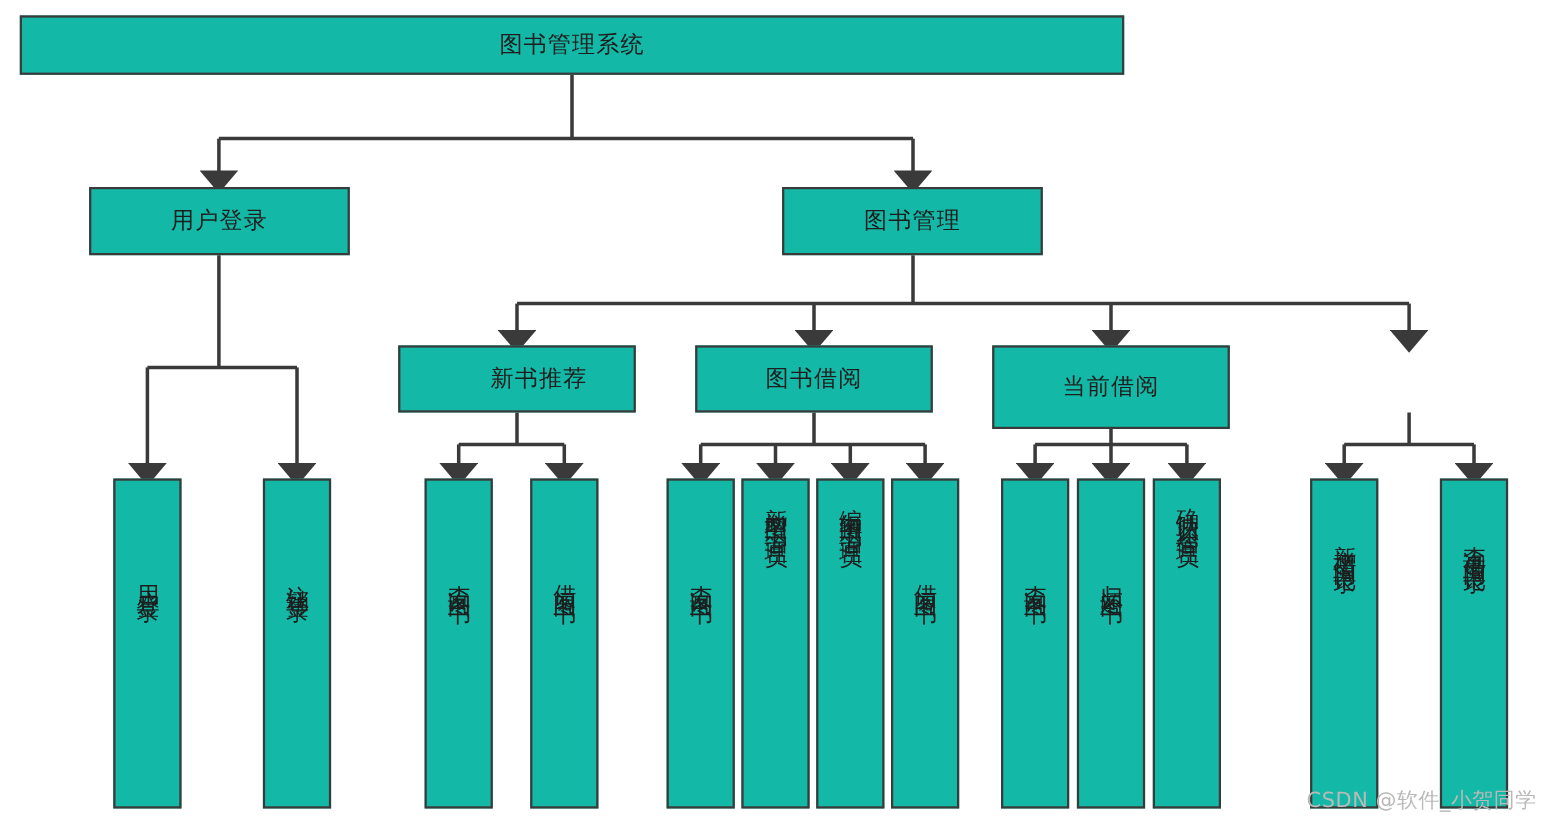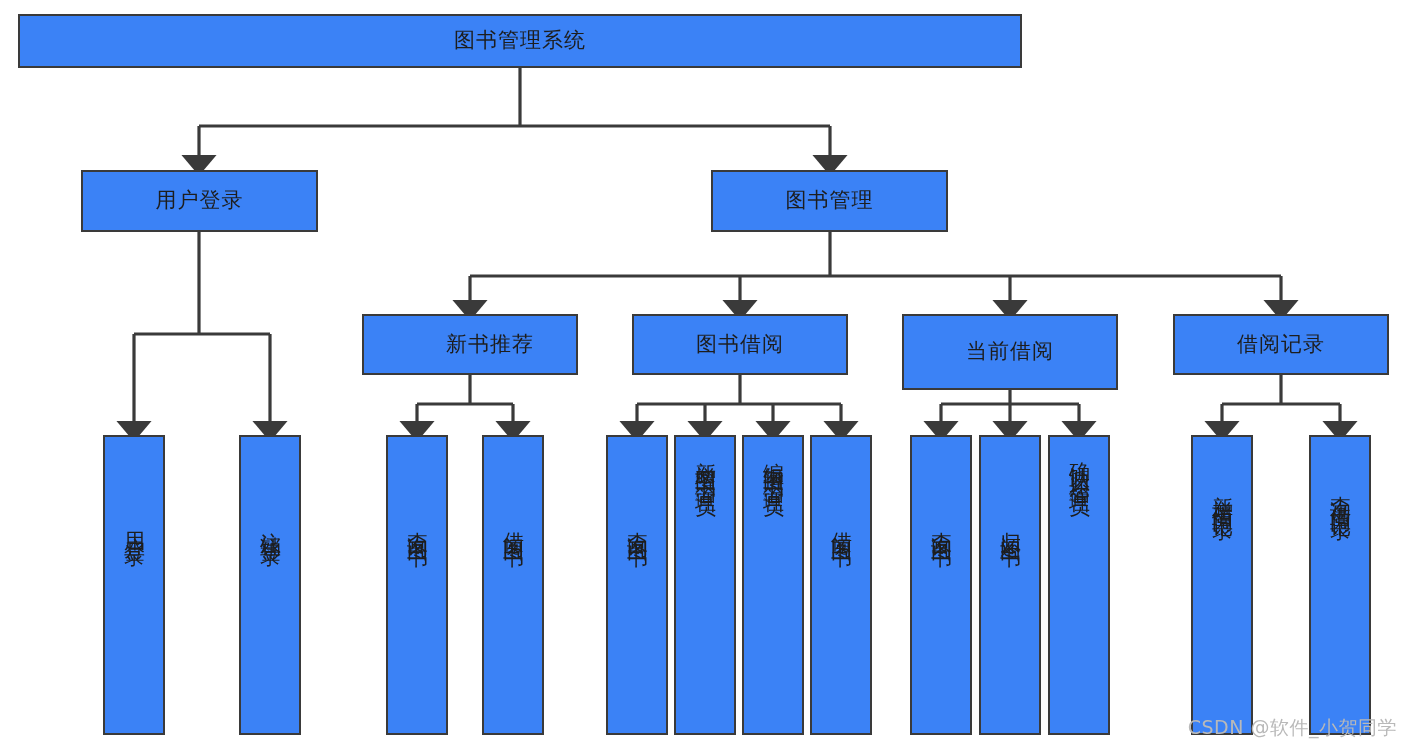--- a/index.html
+++ b/index.html
@@ -25,21 +25,21 @@
     left: 0;
     top: 0;
     width: 1405px;
     height: 747px;
     pointer-events: none;
   }
   .node {
     position: absolute;
     box-sizing: border-box;
     border: 2.5px solid #3a3a3a;
-    background: #3b82f6;
+    background: #14b8a6;
     display: flex;
     align-items: center;
     justify-content: center;
     color: #1d1d1d;
   }
   .node-h .node-label {
     font-size: 21px;
     line-height: 1.2;
     letter-spacing: 1px;
     white-space: nowrap;
@@ -136,23 +136,20 @@
 
   <div class="node node-h" style="left:362px; top:314px; width:216px; height:61px;padding-left:40px;">
     <span class="node-label">新书推荐</span>
   </div>
   <div class="node node-h" style="left:632px; top:314px; width:216px; height:61px;align-items:center;">
     <span class="node-label">图书借阅</span>
   </div>
   <div class="node node-h" style="left:902px; top:314px; width:216px; height:76px;">
     <span class="node-label">当前借阅</span>
   </div>
-  <div class="node node-h" style="left:1173px; top:314px; width:216px; height:61px;">
-    <span class="node-label">借阅记录</span>
-  </div>
 
   <div class="node node-v" style="left:103px; top:435px; width:62px; height:300px; padding-top:78px;">
     <span class="node-label">用户登录</span>
   </div>
   <div class="node node-v" style="left:239px; top:435px; width:62px; height:300px; padding-top:78px;">
     <span class="node-label">注销登录</span>
   </div>
 
   <div class="node node-v" style="left:386px; top:435px; width:62px; height:300px; padding-top:78px;">
     <span class="node-label">查询图书</span>

